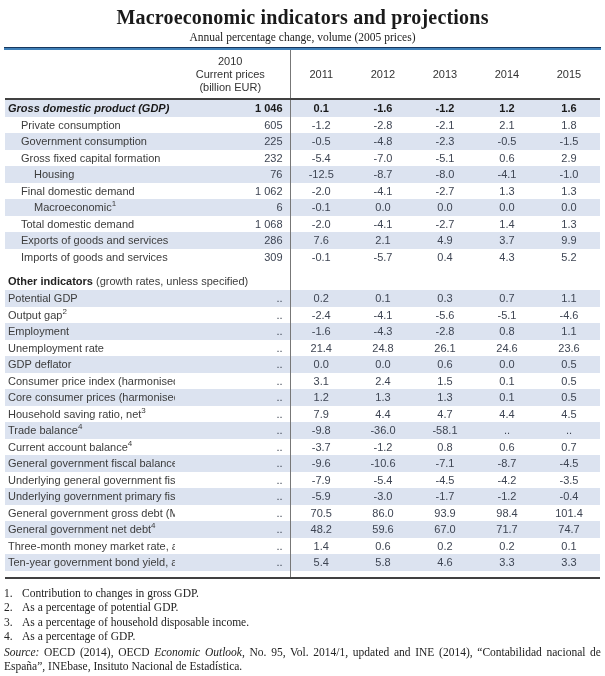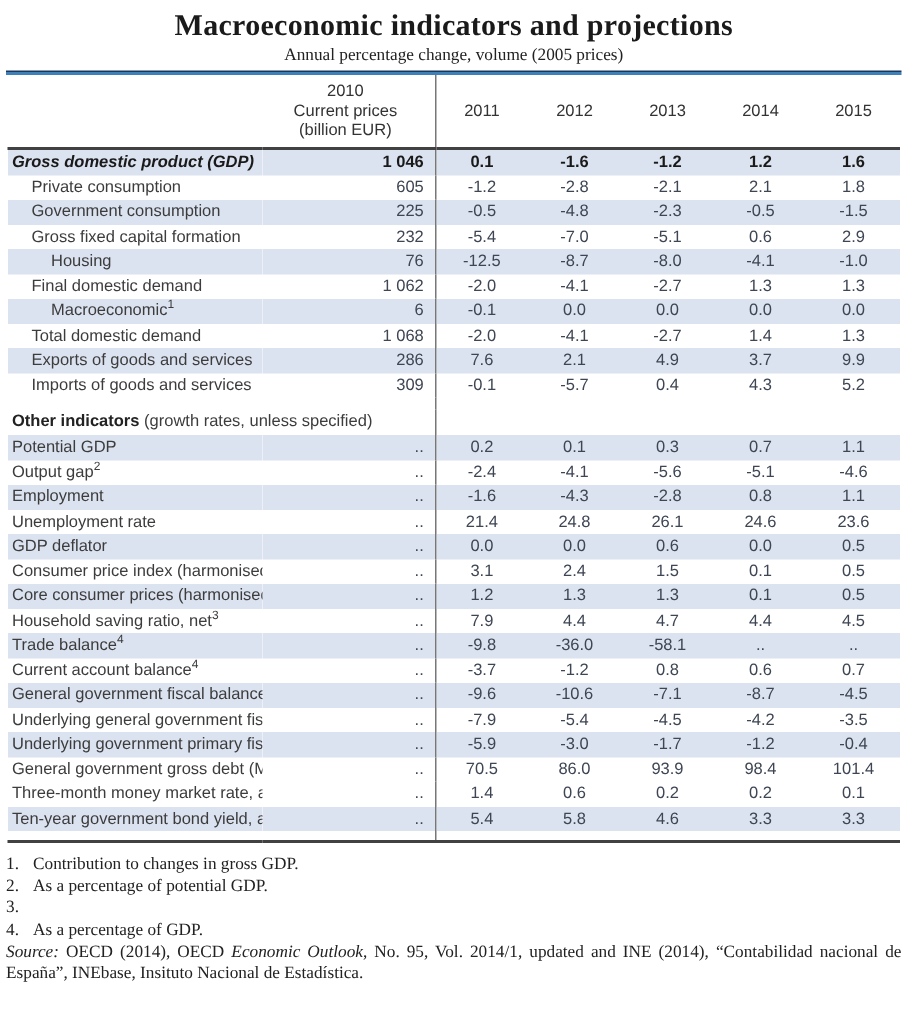--- a/index.html
+++ b/index.html
@@ -281,20 +281,29 @@
         </tr>
         <tr>
           <td class="label" style="padding-left: 3px;"><span>General government gross debt (Maastricht)</span></td>
           <td class="base">..</td>
           <td class="yr div">70.5</td>
           <td class="yr">86.0</td>
           <td class="yr">93.9</td>
           <td class="yr">98.4</td>
           <td class="yr">101.4</td>
         </tr>
+        <tr class="stripe">
+          <td class="label" style="padding-left: 3px;"><span>General government net debt</span><sup>4</sup></td>
+          <td class="base">..</td>
+          <td class="yr div">48.2</td>
+          <td class="yr">59.6</td>
+          <td class="yr">67.0</td>
+          <td class="yr">71.7</td>
+          <td class="yr">74.7</td>
+        </tr>
         <tr>
           <td class="label" style="padding-left: 3px;"><span>Three-month money market rate, average</span></td>
           <td class="base">..</td>
           <td class="yr div">1.4</td>
           <td class="yr">0.6</td>
           <td class="yr">0.2</td>
           <td class="yr">0.2</td>
           <td class="yr">0.1</td>
         </tr>
         <tr class="stripe">
@@ -317,20 +326,21 @@
         <div class="note">
           <span class="num">1.</span>
           <span class="txt">Contribution to changes in gross GDP.</span>
         </div>
         <div class="note">
           <span class="num">2.</span>
           <span class="txt">As a percentage of potential GDP.</span>
         </div>
         <div class="note">
           <span class="num">3.</span>
+          <span class="txt">As a percentage of household disposable income.</span>
         </div>
         <div class="note">
           <span class="num">4.</span>
           <span class="txt">As a percentage of GDP.</span>
         </div>
       </div>
     <div class="source"><span class="it">Source:</span><span> OECD (2014), OECD </span><span class="it">Economic Outlook</span><span>, No. 95, Vol. 2014/1, updated and INE (2014), “Contabilidad nacional de España”, INEbase, Insituto Nacional de Estadística.</span></div>
   </div>
 </div>
 

